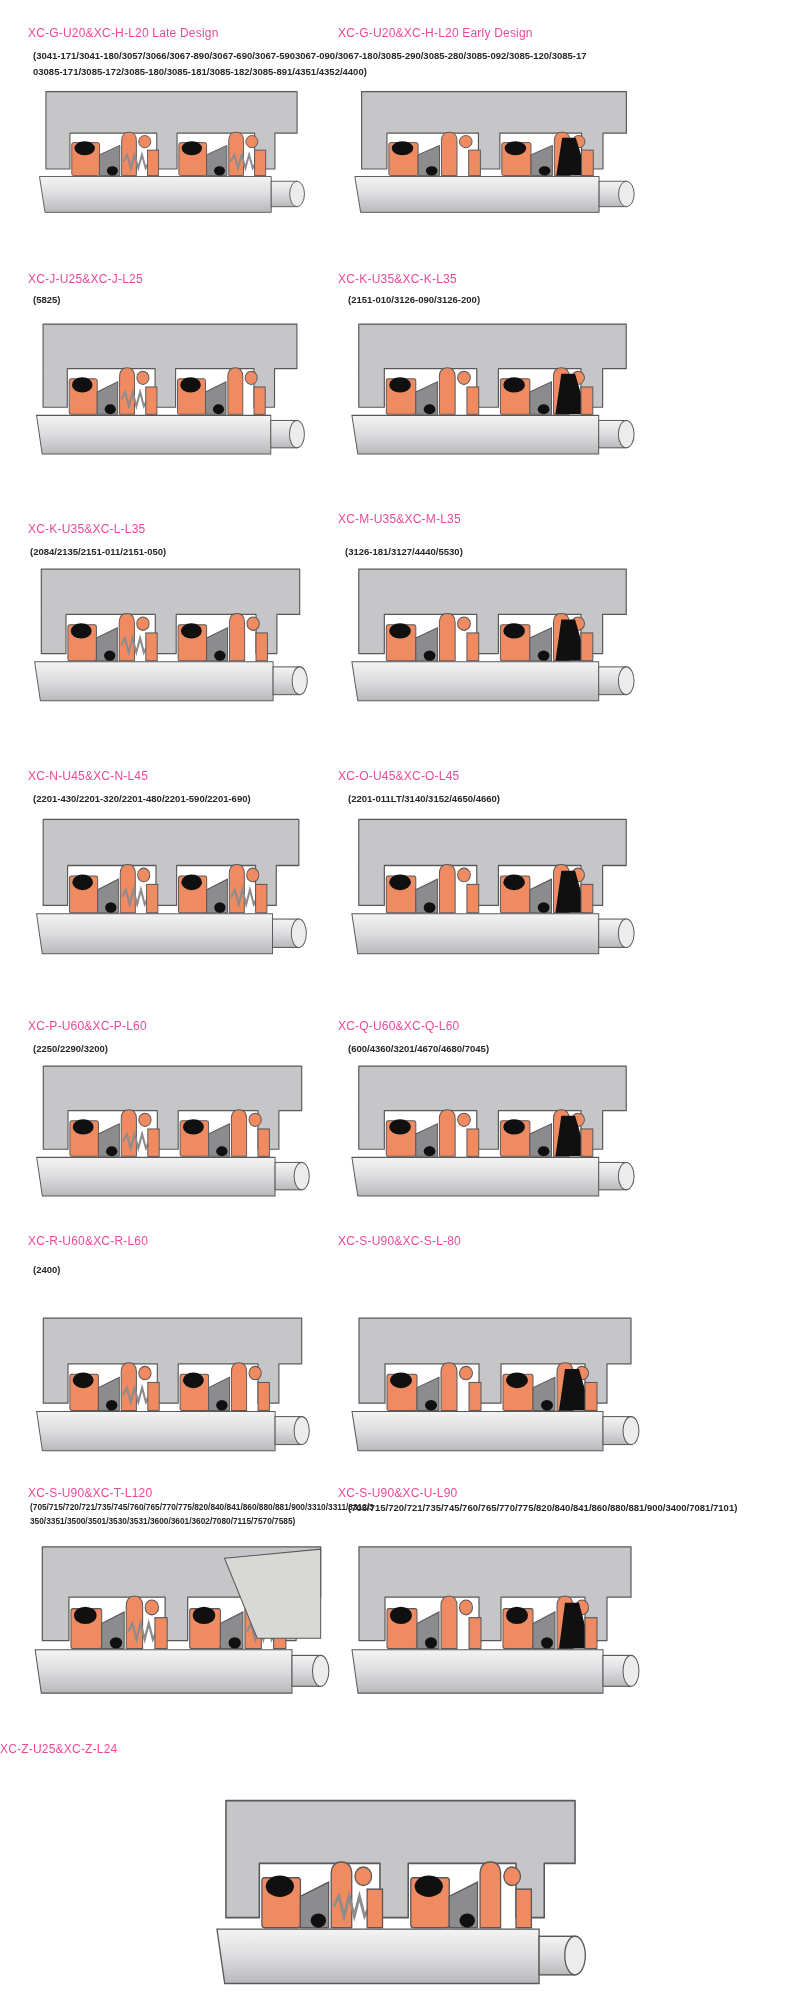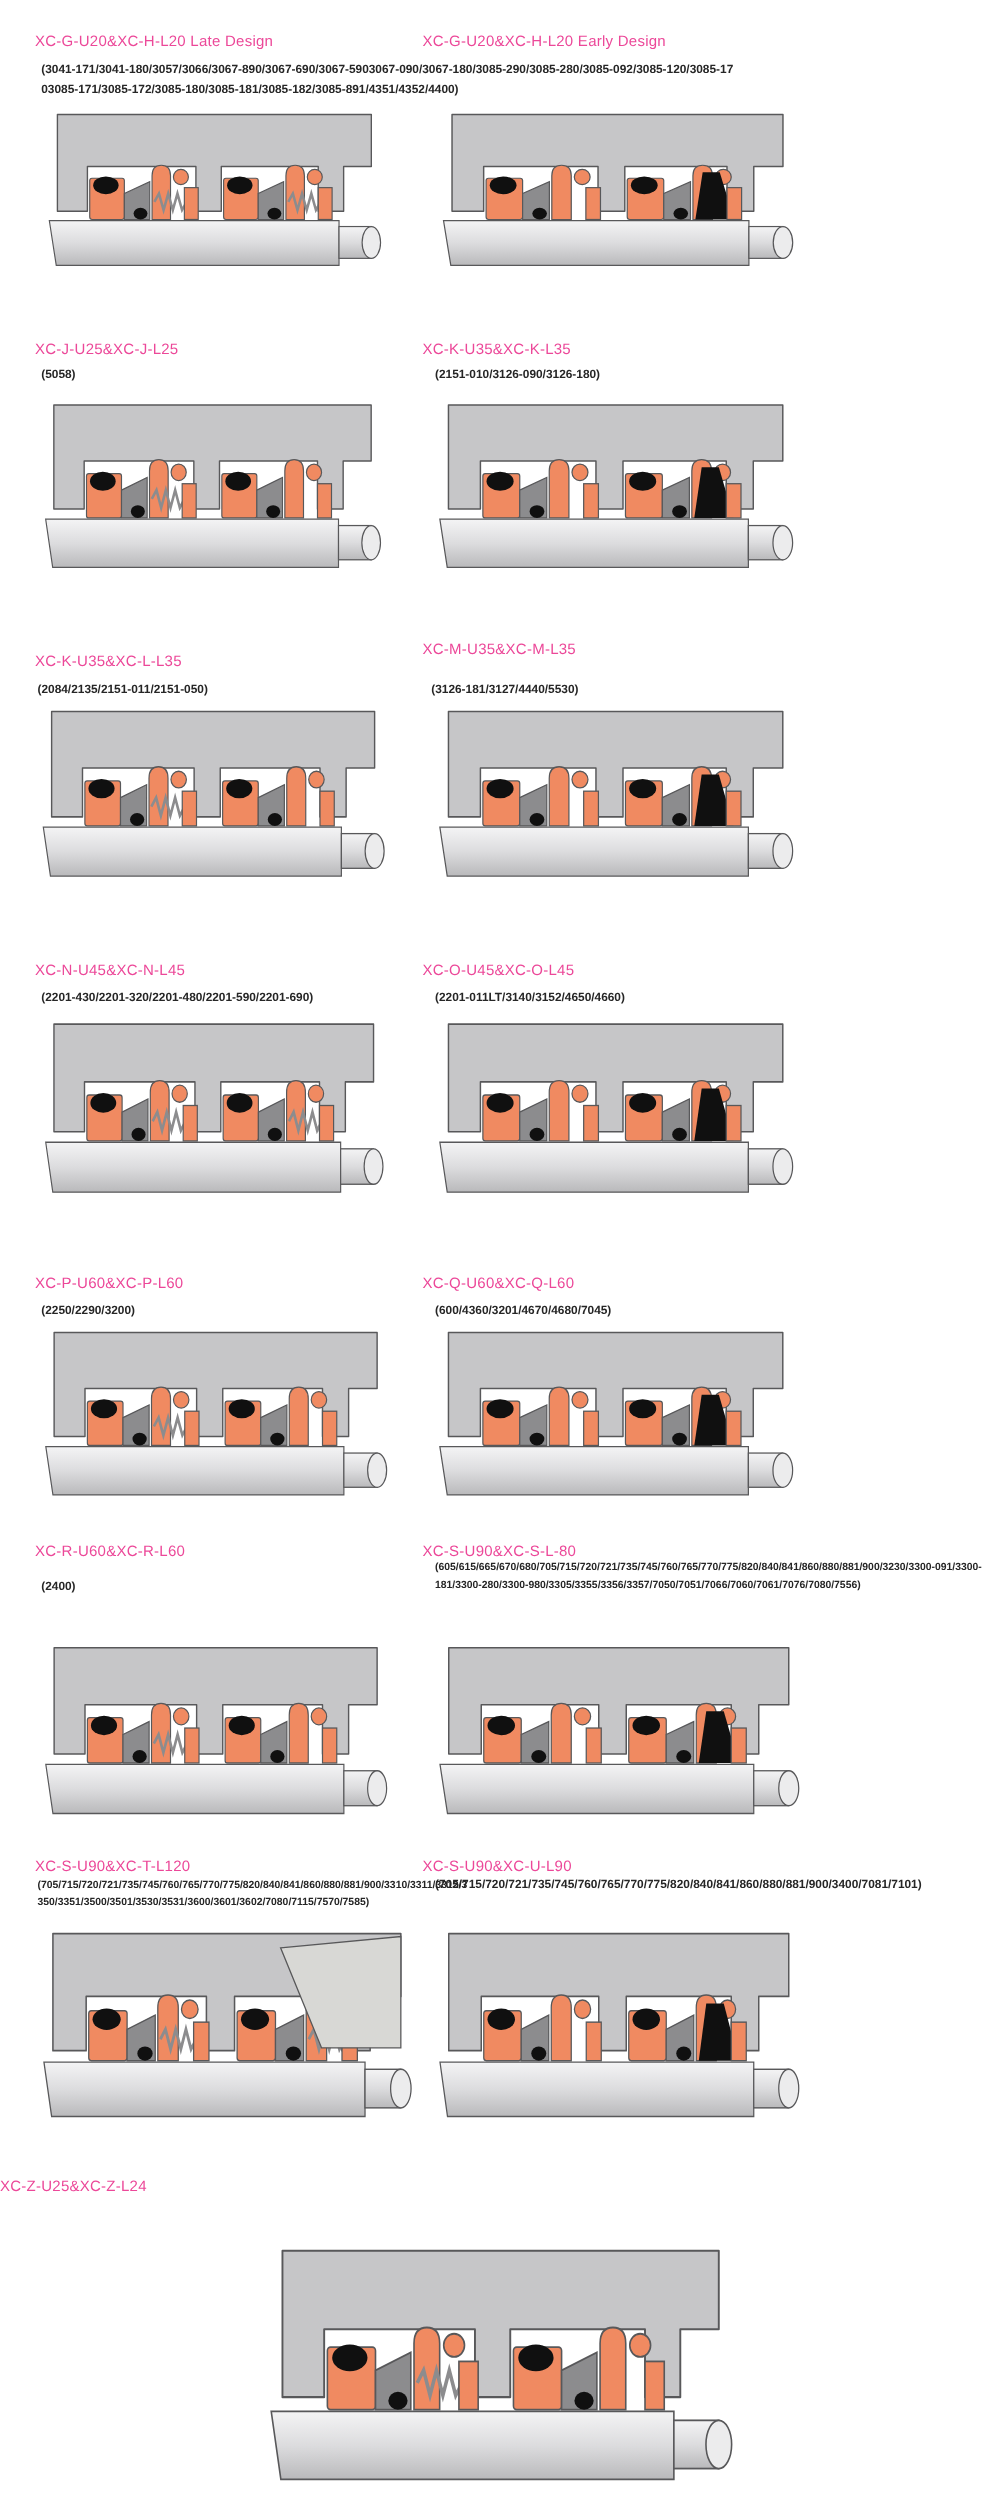--- a/index.html
+++ b/index.html
@@ -92,22 +92,22 @@
           <path d="M212,95 V58 q0,-9 8,-9 t8,9 V95 Z" fill="#f08a61" stroke="#58585a" stroke-width="1"></path>
           <circle cx="237" cy="59" r="6.5" fill="#f08a61" stroke="#58585a" stroke-width="1"></circle>
           <polygon points="220,55 234,55 246,95 214,95" fill="#101010"></polygon>
           <rect x="240" y="68" width="12" height="27" fill="#f08a61" stroke="#58585a" stroke-width="1"></rect>
         </g>
       </svg>
     </div>
 
   <div class="title" style="left:28px;top:256px">XC-J-U25&amp;XC-J-L25</div>
   <div class="title" style="left:338px;top:256px">XC-K-U35&amp;XC-K-L35</div>
-  <div class="models" style="left:33px;top:292px;width:280px">(5058)</div>
-  <div class="models" style="left:348px;top:292px;width:290px">(2151-010/3126-090/3126-180)</div>
+  <div class="models" style="left:33px;top:292px;width:280px">(5825)</div>
+  <div class="models" style="left:348px;top:292px;width:290px">(2151-010/3126-090/3126-200)</div>
   <div class="diag" style="left:30px;top:318px;width:280px;height:142px">
       <svg viewBox="0 0 300 140" preserveAspectRatio="none" xmlns="http://www.w3.org/2000/svg">
         <defs>
           <linearGradient id="shg2" x1="0" y1="0" x2="0" y2="1">
             <stop offset="0" stop-color="#f4f4f5"></stop>
             <stop offset="0.5" stop-color="#dcdcde"></stop>
             <stop offset="1" stop-color="#b9b9bb"></stop>
           </linearGradient>
         </defs>
         <path d="M14,6 H286 V50 H262 V88 H240 V50 H156 V88 H134 V50 H40 V88 H14 Z" fill="#c6c6c8" stroke="#58585a" stroke-width="1.2" stroke-linejoin="round"></path>
@@ -402,21 +402,20 @@
           <circle cx="237" cy="59" r="6.5" fill="#f08a61" stroke="#58585a" stroke-width="1"></circle>
           <polygon points="220,55 234,55 246,95 214,95" fill="#101010"></polygon>
           <rect x="240" y="68" width="12" height="27" fill="#f08a61" stroke="#58585a" stroke-width="1"></rect>
         </g>
       </svg>
     </div>
 
   <div class="title" style="left:28px;top:1218px">XC-R-U60&amp;XC-R-L60</div>
   <div class="title" style="left:338px;top:1218px">XC-S-U90&amp;XC-S-L-80</div>
   <div class="models" style="left:33px;top:1262px;width:200px">(2400)</div>
-  <div class="models small" style="left:348px;top:1246px;width:440px">(605/615/665/670/680/705/715/720/721/735/745/760/765/770/775/820/840/841/860/880/881/900/3230/3300-091/3300-181/3300-280/3300-980/3305/3355/3356/3357/7050/7051/7066/7060/7061/7076/7080/7556)</div>
   <div class="diag" style="left:30px;top:1312px;width:285px;height:145px">
       <svg viewBox="0 0 300 140" preserveAspectRatio="none" xmlns="http://www.w3.org/2000/svg">
         <defs>
           <linearGradient id="shg10" x1="0" y1="0" x2="0" y2="1">
             <stop offset="0" stop-color="#f4f4f5"></stop>
             <stop offset="0.5" stop-color="#dcdcde"></stop>
             <stop offset="1" stop-color="#b9b9bb"></stop>
           </linearGradient>
         </defs>
         <path d="M14,6 H286 V50 H262 V88 H240 V50 H156 V88 H134 V50 H40 V88 H14 Z" fill="#c6c6c8" stroke="#58585a" stroke-width="1.2" stroke-linejoin="round"></path>

